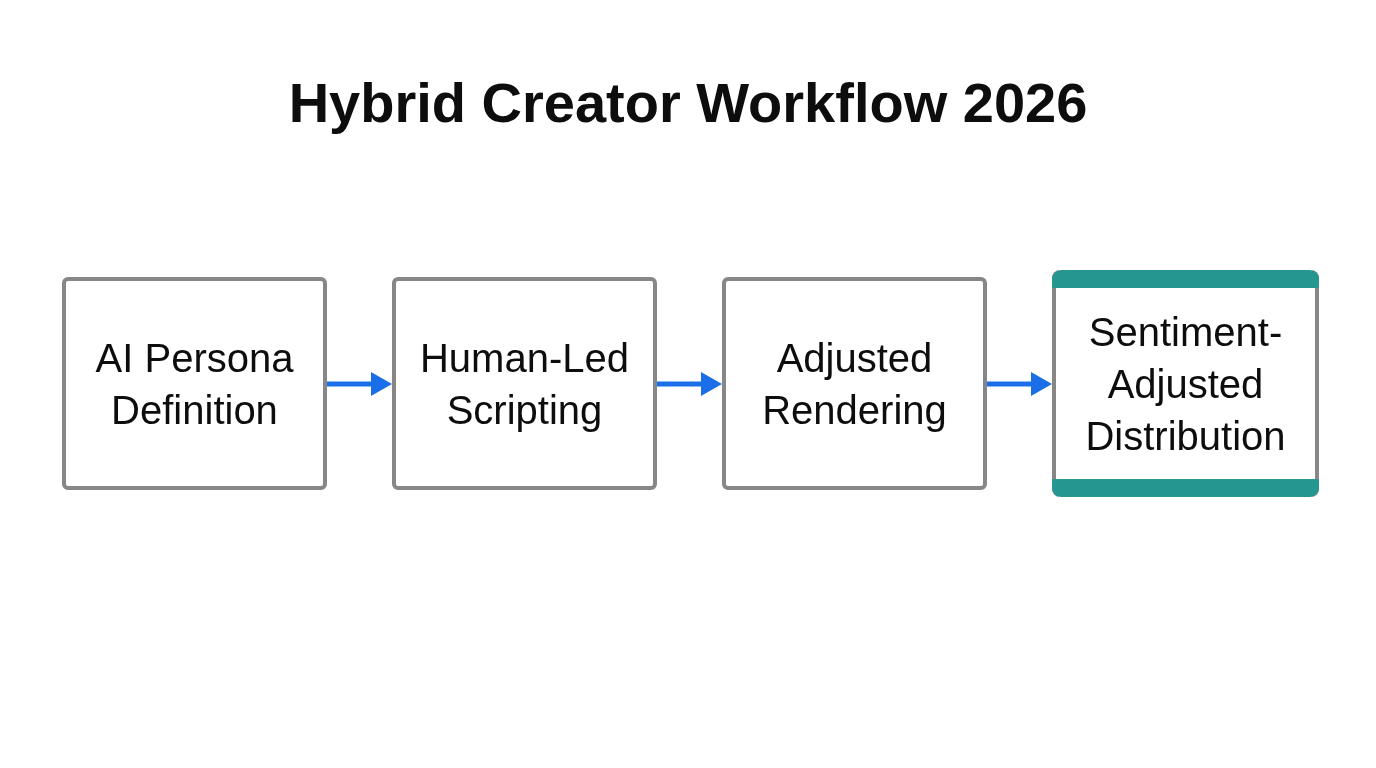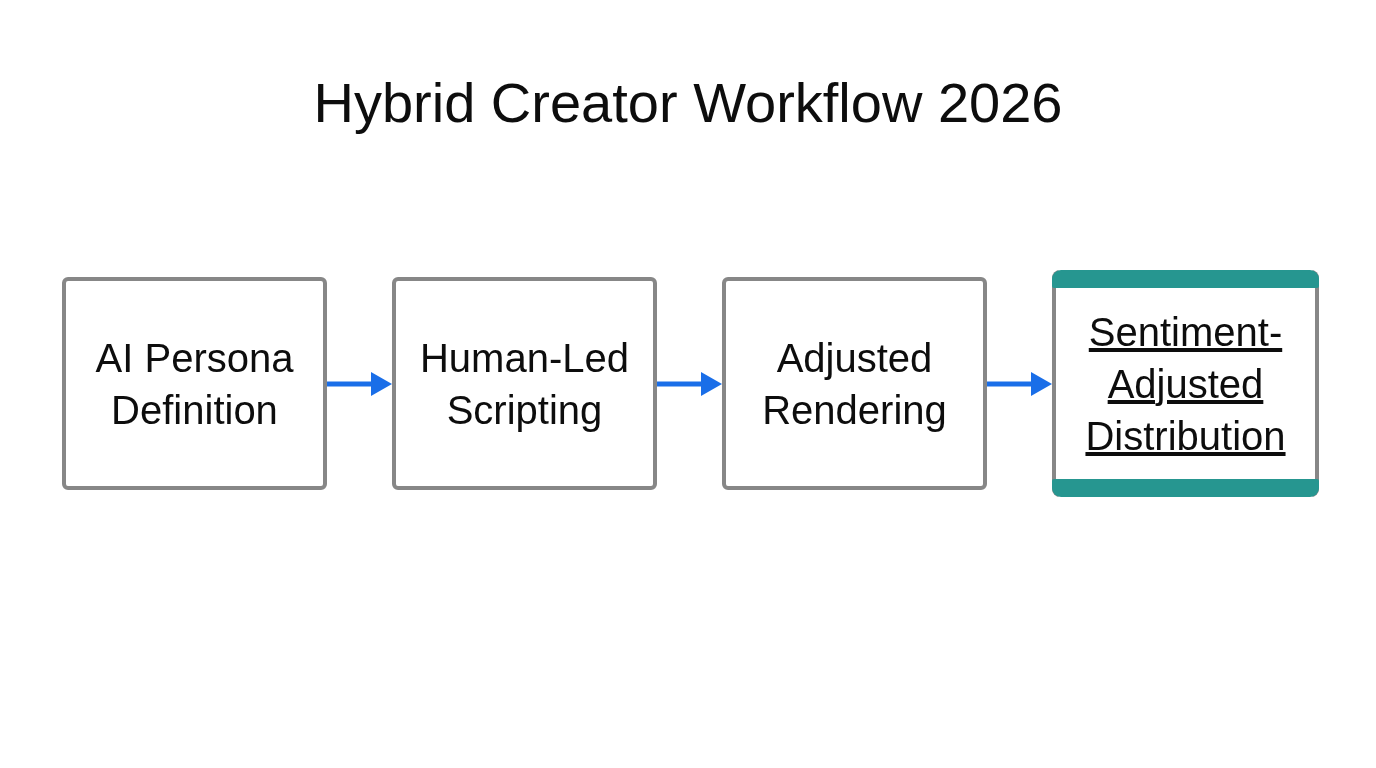--- a/index.html
+++ b/index.html
@@ -17,21 +17,21 @@
     color: var(--text, #0d0d0d);
   }
   .title {
     position: absolute;
     top: 70px;
     left: 0;
     width: 100%;
     margin: 0;
     text-align: center;
     font-size: 56px;
-    font-weight: 400;
+    font-weight: 700;
     letter-spacing: 0;
     color: var(--text, #0d0d0d);
   }
   .flow-row {
     position: absolute;
     left: 62px;
     top: 270px;
     height: 227px;
     display: flex;
     align-items: center;
@@ -71,21 +71,20 @@
     flex-direction: column;
     justify-content: space-between;
     padding: 0;
   }
   .node--highlight .label-area {
     flex: 1;
     align-self: stretch;
     display: flex;
     align-items: center;
     justify-content: center;
-    text-decoration: underline;
   }
   .cap {
     height: 18px;
     align-self: stretch;
     margin: 0 -4px;
     background: var(--highlight, #269690);
   }
   .cap--top { border-radius: 9px 9px 2px 2px; }
   .cap--bottom { border-radius: 2px 2px 9px 9px; }
 </style>

